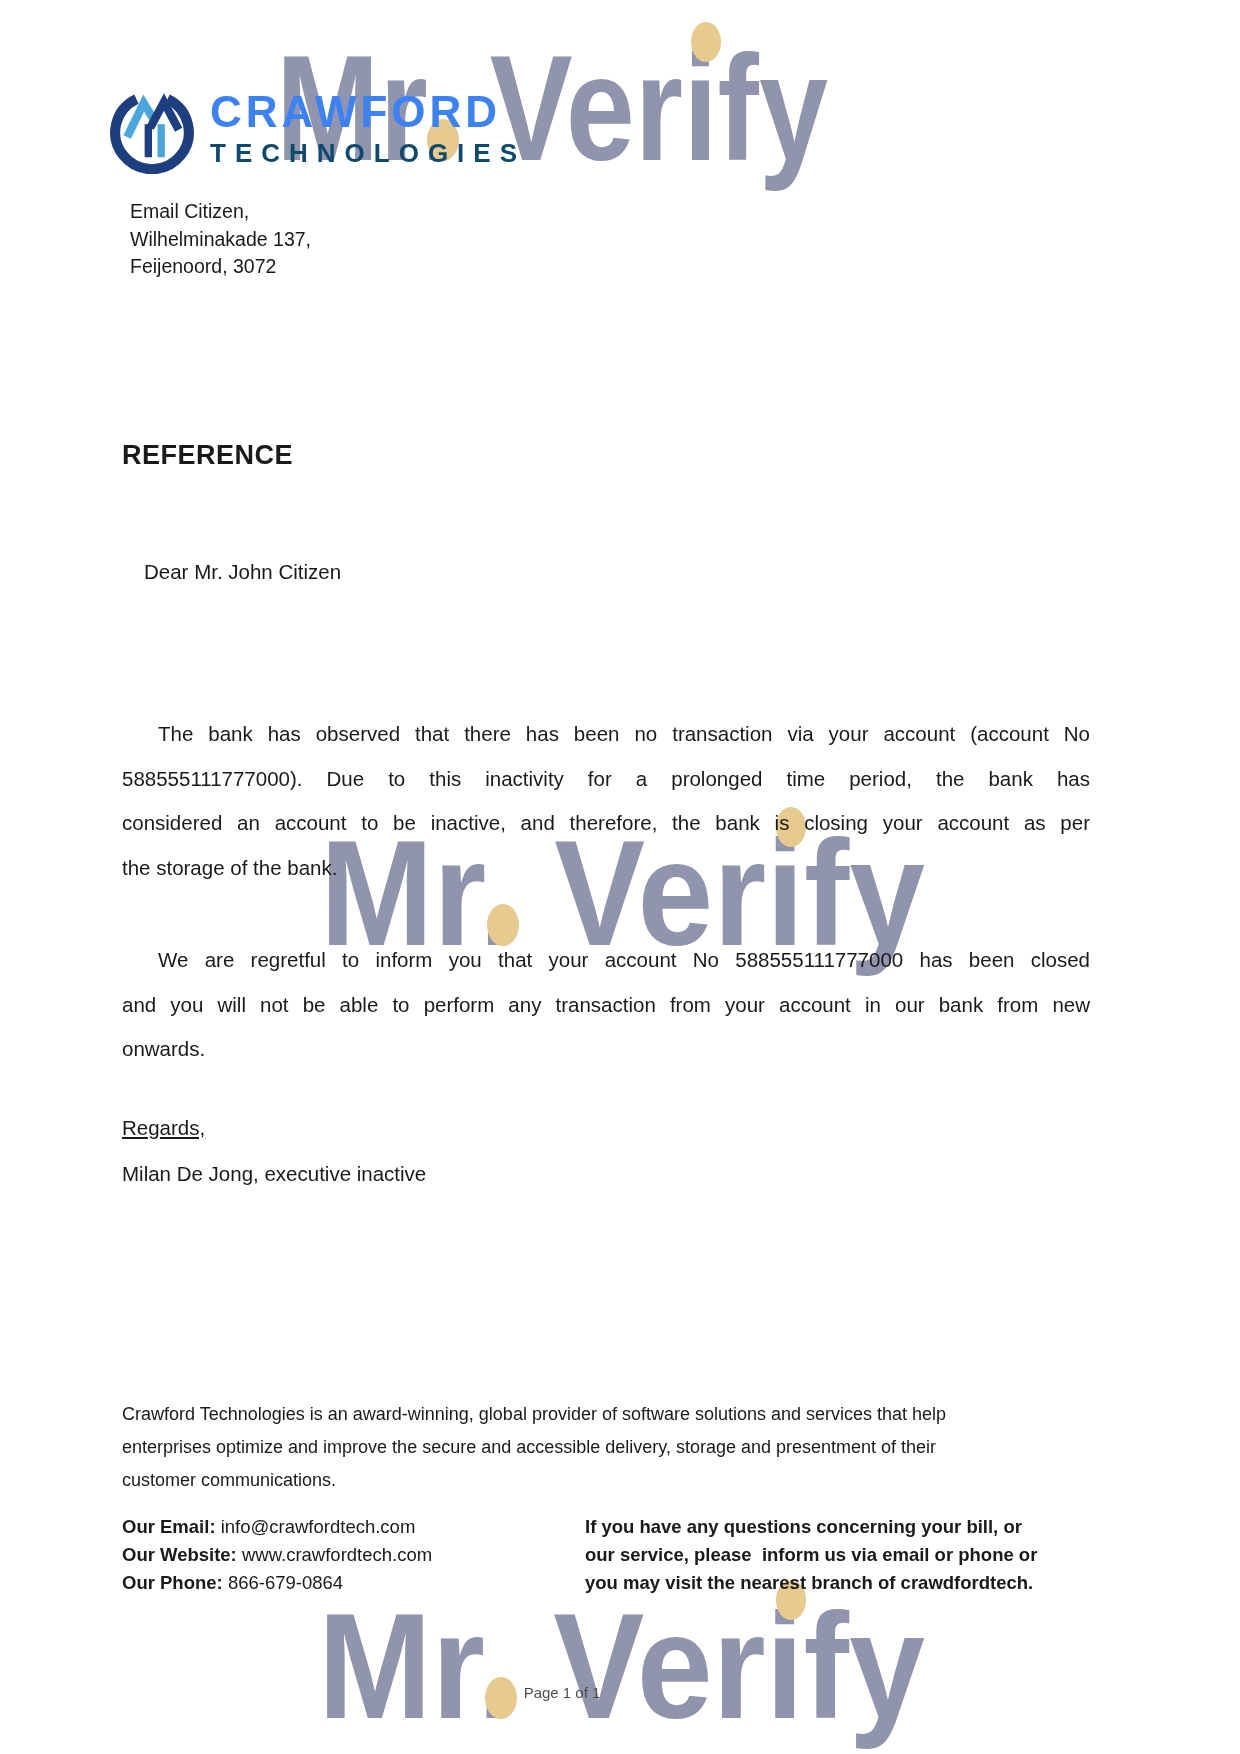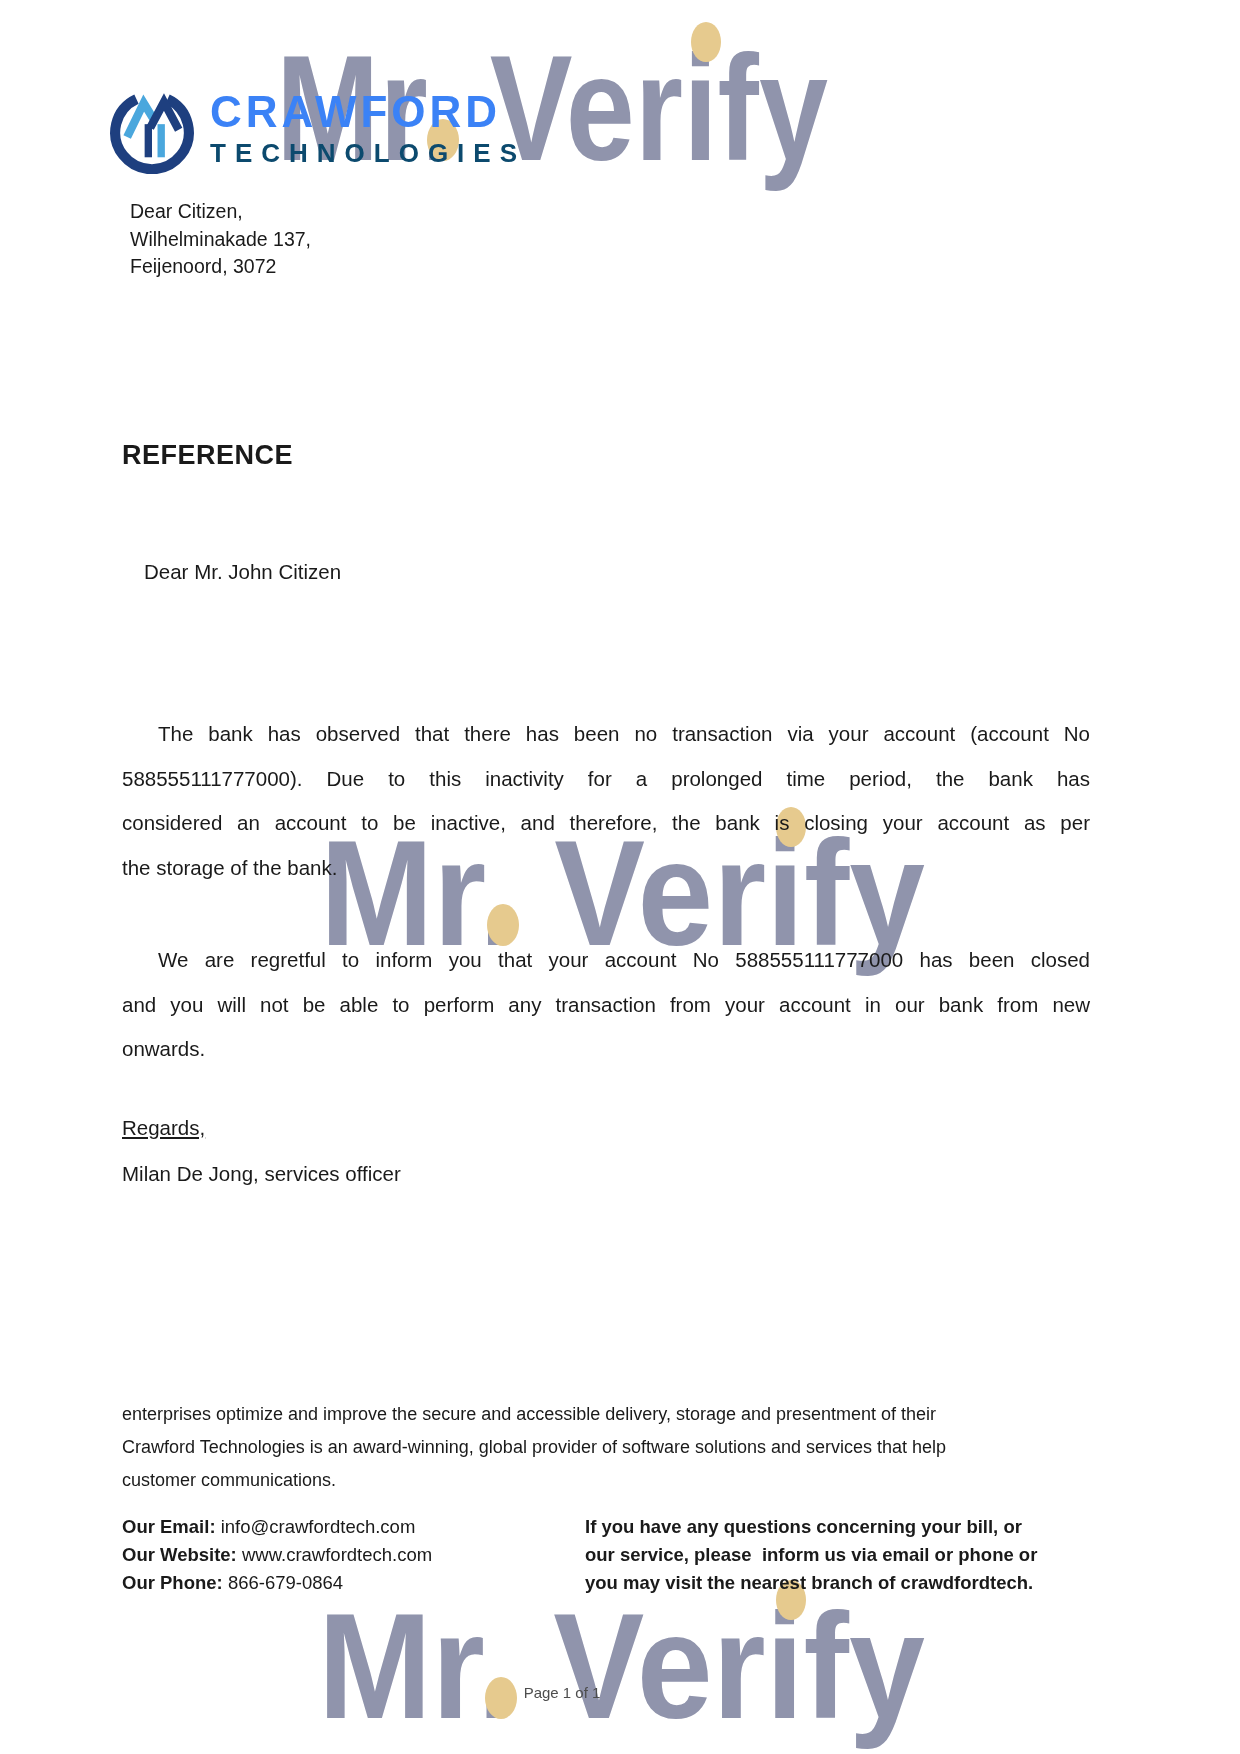--- a/index.html
+++ b/index.html
@@ -75,21 +75,21 @@
     <rect x="42" y="50" width="8" height="36" fill="#1e3f7f"></rect>
     <rect x="56" y="50" width="8" height="36" fill="#4aa7dd"></rect>
   </svg>
   <div class="logo-text">
     <div class="logo-name">CRAWFORD</div>
     <div class="logo-sub">TECHNOLOGIES</div>
   </div>
 </div>
 
 <div class="abs address">
-  <div>Dear Citizen,</div>
+  <div>Email Citizen,</div>
   <div>Wilhelminakade 137,</div>
   <div>Feijenoord, 3072</div>
 </div>
 
 <div class="abs title">REFERENCE</div>
 
 <div class="abs salutation">Dear Mr. John Citizen</div>
 
 <div class="abs para" style="top:712px;">
   <div class="jline indent">The bank has observed that there has been no transaction via your account (account No</div>
@@ -98,25 +98,25 @@
   <div>the storage of the bank.</div>
 </div>
 
 <div class="abs para" style="top:938px;">
   <div class="jline indent">We are regretful to inform you that your account No 588555111777000 has been closed</div>
   <div class="jline">and you will not be able to perform any transaction from your account in our bank from new</div>
   <div>onwards.</div>
 </div>
 
 <div class="abs closing">Regards,</div>
-<div class="abs signature">Milan De Jong, services officer</div>
+<div class="abs signature">Milan De Jong, executive inactive</div>
 
 <div class="abs about">
+  <div>Crawford Technologies is an award-winning, global provider of software solutions and services that help</div>
   <div>enterprises optimize and improve the secure and accessible delivery, storage and presentment of their</div>
-  <div>Crawford Technologies is an award-winning, global provider of software solutions and services that help</div>
   <div>customer communications.</div>
 </div>
 
 <div class="abs contact">
   <div>
     <span class="b">Our Email:</span>
     <span>info@crawfordtech.com</span>
   </div>
   <div>
     <span class="b">Our Website:</span>

